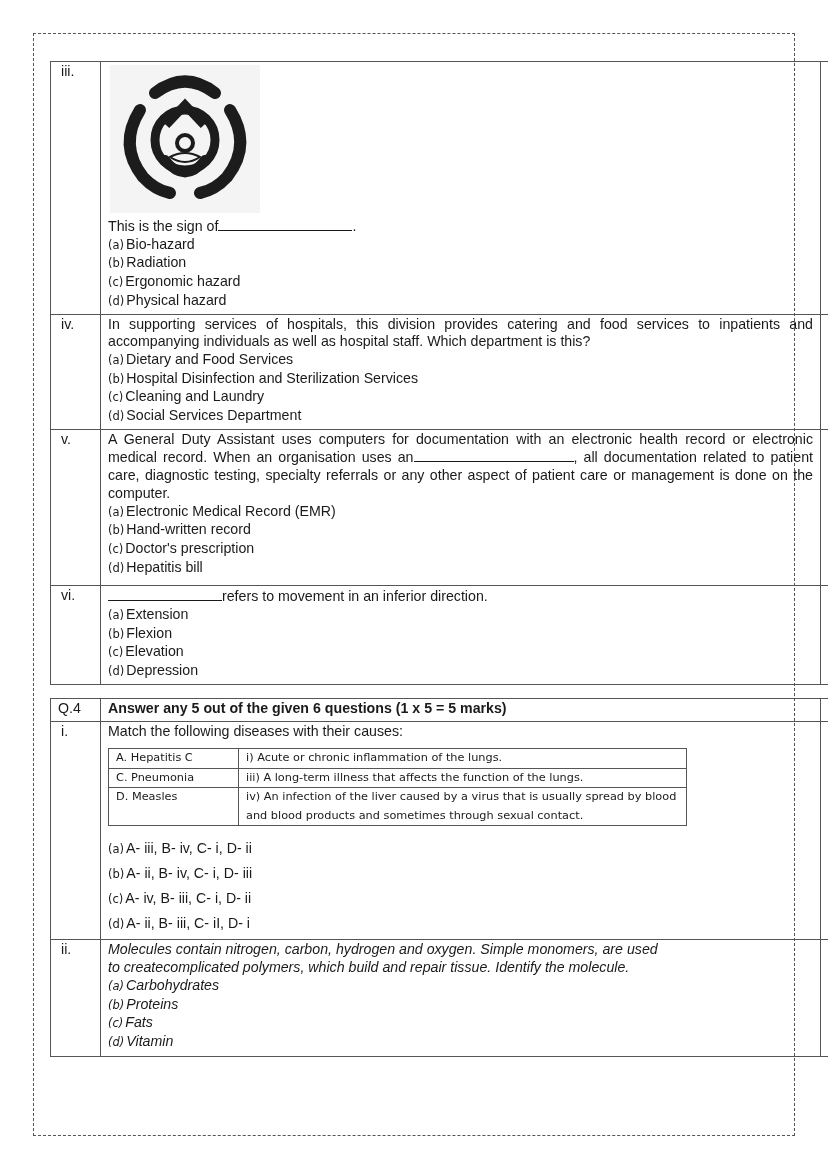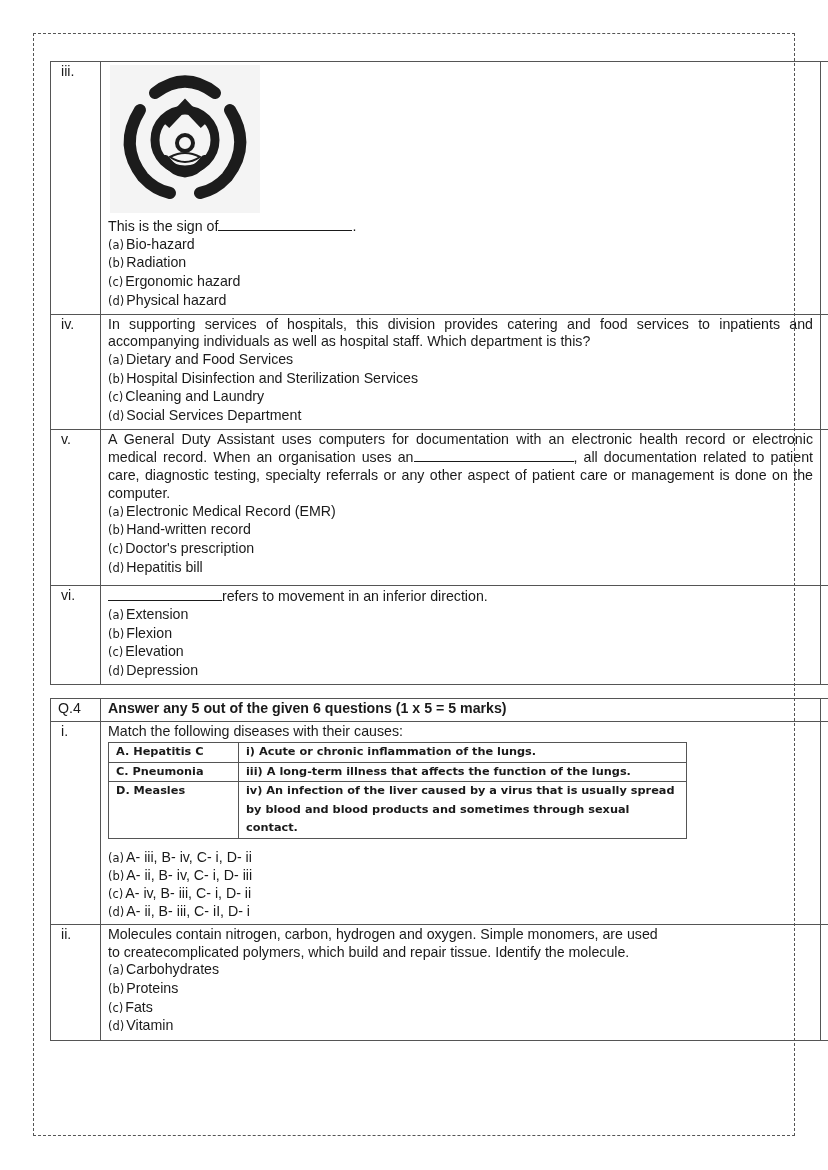--- a/index.html
+++ b/index.html
@@ -12,25 +12,25 @@
   table.qt col.c1 { width: 50px; }
   table.qt col.c3 { width: 30px; }
   table.qt td.num { padding-left: 10px; }
   table.qt td.mark { text-align: center; padding-top: 1px; }
   .opt { display: block; }
   .opt .lbl { font-family: "DejaVu Sans", sans-serif; font-size: 11.5px; margin-right: 2px; }
   .just { text-align: justify; }
   .blank { display: inline-block; border-bottom: 1.2px solid #1a1a1a; height: 13px; vertical-align: baseline; }
   .hdr { font-weight: bold; }
   .symbol { width: 150px; height: 148px; margin: 2px 0 4px 2px; display: block; }
-  table.match { border-collapse: collapse; width: 579px; margin: 2px 0 10px 0; table-layout: fixed; font-weight: bold; }
+  table.match { border-collapse: collapse; width: 579px; margin: 8px 0 10px 0; table-layout: fixed; }
   table.match td { border: 1.3px solid #555; font-family: "DejaVu Sans", sans-serif; font-size: 11.3px;
                    line-height: 18.5px; padding: 0 7px; vertical-align: top; }
   table.match col.m1 { width: 130px; }
-  .tight .opt { line-height: 17px; }
+  .tight .opt { line-height: 24px; }
 </style>
 </head>
 <body>
 
 <div class="page-border"></div>
 
 <table class="qt" style="top:61px;">
   <colgroup>
       <col class="c1">
       <col>
@@ -144,21 +144,21 @@
       <span class="opt"><span class="lbl">(a)</span><span>A- iii, B- iv, C- i, D- ii</span></span>
       <span class="opt"><span class="lbl">(b)</span><span>A- ii, B- iv, C- i, D- iii</span></span>
       <span class="opt"><span class="lbl">(c)</span><span>A- iv, B- iii, C- i, D- ii</span></span>
       <span class="opt"><span class="lbl">(d)</span><span>A- ii, B- iii, C- iI, D- i</span></span>
     </td>
     <td class="mark">1</td>
   </tr>
 
   <tr>
     <td class="num">ii.</td>
-    <td style="padding-bottom:4px;">
+    <td style="padding-bottom:4px;font-style:italic;">
       <div>
         <div>Molecules contain nitrogen, carbon, hydrogen and oxygen. Simple monomers, are used</div>
         <div>to createcomplicated polymers, which build and repair tissue.  Identify the molecule.</div>
       </div>
       <span class="opt"><span class="lbl">(a)</span><span>Carbohydrates</span></span>
       <span class="opt"><span class="lbl">(b)</span><span>Proteins</span></span>
       <span class="opt"><span class="lbl">(c)</span><span>Fats</span></span>
       <span class="opt"><span class="lbl">(d)</span><span>Vitamin</span></span>
     </td>
     <td class="mark">1</td>

